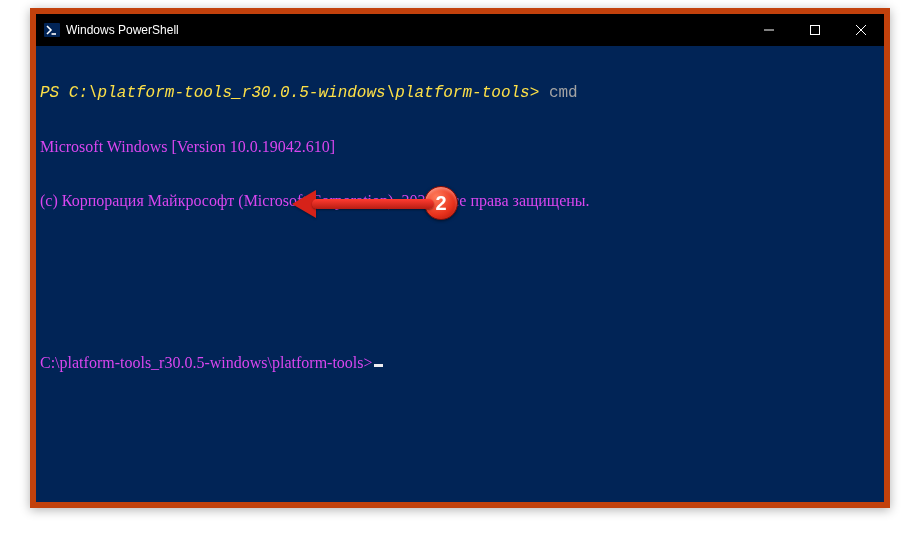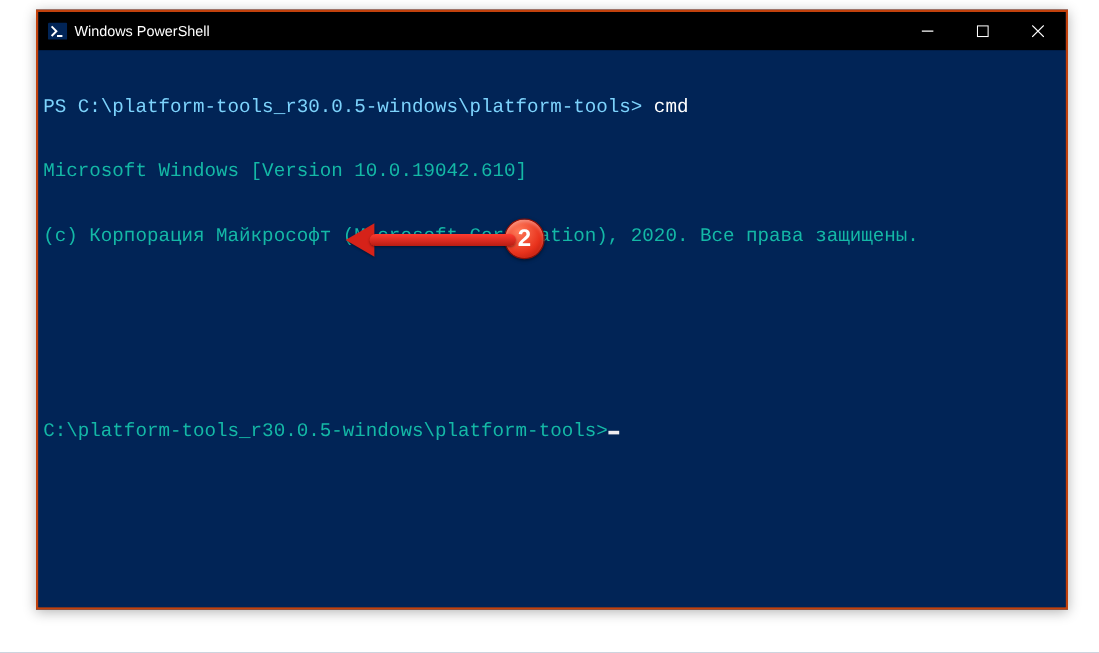--- a/index.html
+++ b/index.html
@@ -10,21 +10,21 @@
       height: 544px;
       position: relative;
     }
     .window {
       position: absolute;
       top: 8px;
       left: 30px;
       width: 860px;
       height: 500px;
       background: #012456;
-      border: 2px solid #c2410c;
+      border: 6px solid #c2410c;
       box-shadow: 0 2px 10px rgba(0,0,0,0.3);
       display: flex;
       flex-direction: column;
     }
     .titlebar {
       height: 32px;
       background: #000000;
       display: flex;
       align-items: center;
       color: #ffffff;
@@ -57,23 +57,23 @@
       color: #cccccc;
       font-family: Consolas, 'Courier New', monospace;
       font-size: 16px;
       line-height: 18px;
       padding: 2px 4px;
       white-space: pre;
       overflow: hidden;
       position: relative;
     }
     .prompt-line { white-space: pre; }
-    .ps-prompt { color: #7dd3fc; }
-    .cmd-text { color: #ffffff; }
-    .plain { color: #14b8a6; }
+    .ps-prompt { color: #fde047; font-style: italic; }
+    .cmd-text { color: #a3a3a3; }
+    .plain { color: #d946ef; font-family: Liberation Serif, serif; }
     .cursor {
       display: inline-block;
       width: 9px;
       height: 3px;
       background: #eeedf0;
       vertical-align: baseline;
       margin-left: 1px;
       position: relative;
       top: -1px;
     }

